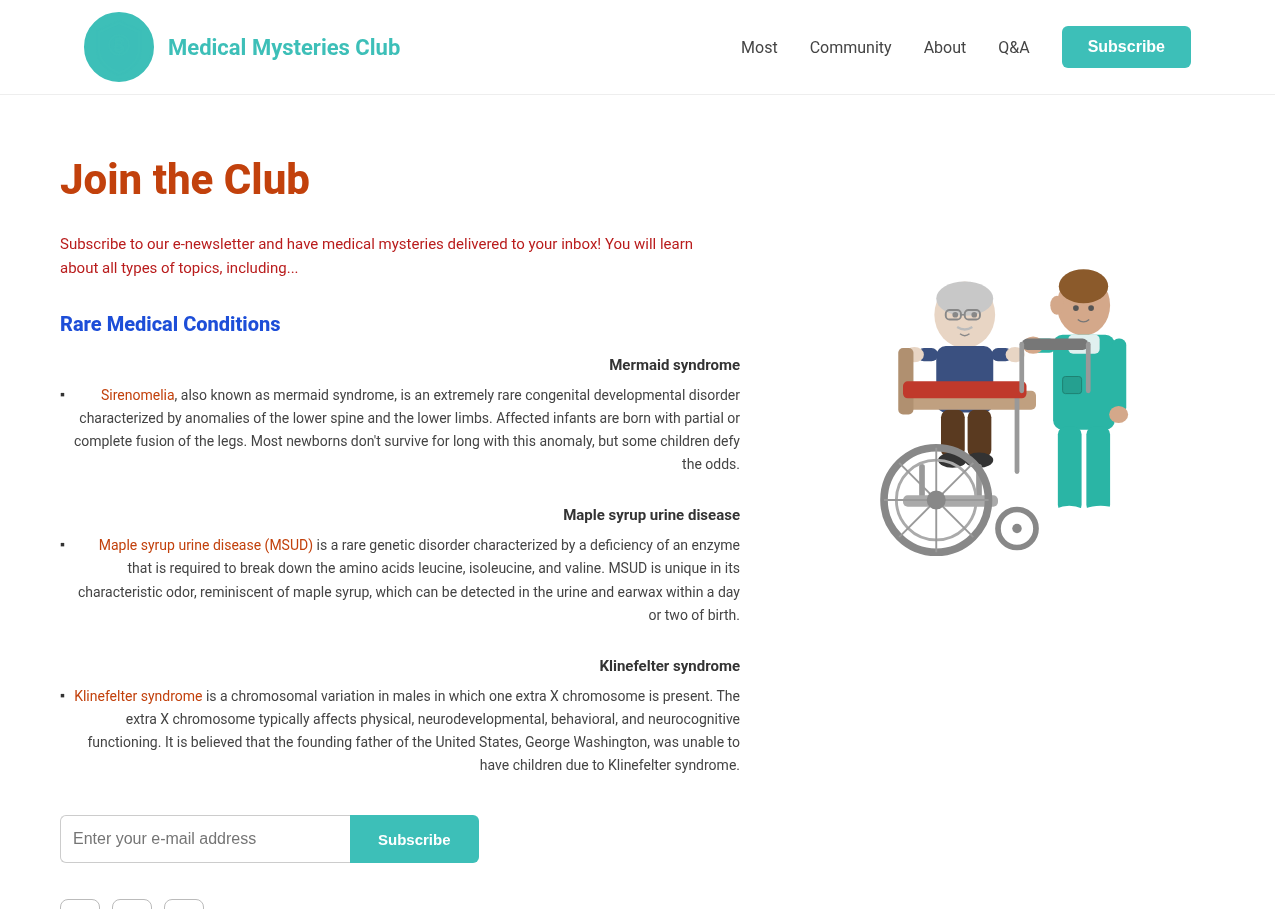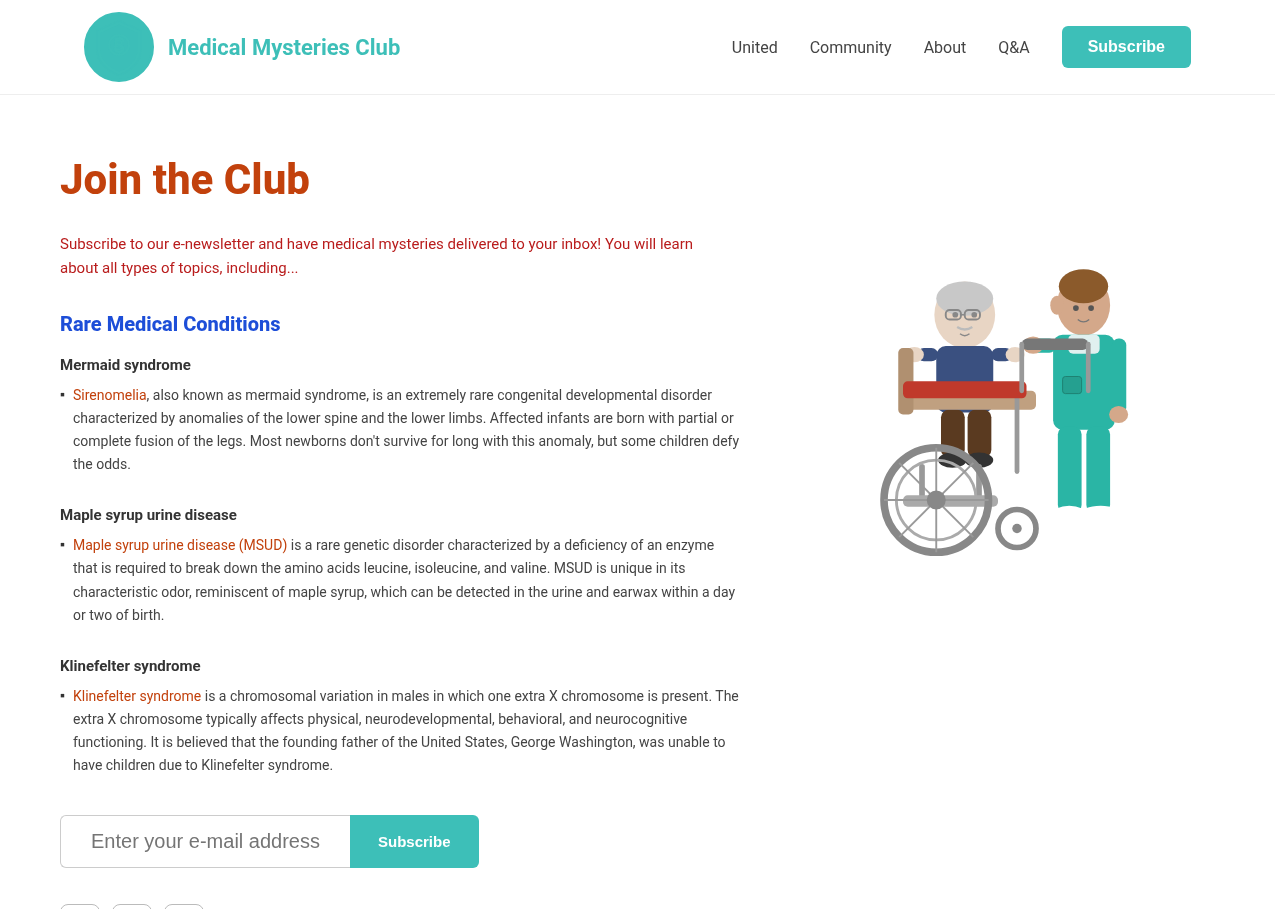--- a/index.html
+++ b/index.html
@@ -30,32 +30,32 @@
 
     
     main {
       display: flex; gap: 40px; padding: 60px 60px 40px;
       max-width: 1275px; margin: 0 auto; position: relative;
     }
     .content { flex: 0 0 680px; max-width: 680px; }
     .page-title { font-size: 42px; font-weight: 800; margin-bottom: 28px; color: #c2410c; }
     .intro-text { font-size: 15px; line-height: 1.6; color: #b91c1c; margin-bottom: 32px; max-width: 640px; }
     .section-title { font-size: 20px; font-weight: 800; margin-bottom: 20px; color: #1d4ed8; }
-    .condition-block { margin-bottom: 30px; }
+    .condition-block { margin-bottom: 30px; text-align: right; }
     .condition-name { font-size: 15px; font-weight: 700; color: #333; margin-bottom: 10px; }
     .condition-item { display: flex; gap: 8px; align-items: flex-start; }
     .bullet { color: #333; font-size: 14px; margin-top: 2px; flex-shrink: 0; }
     .condition-text { font-size: 14px; line-height: 1.65; color: #444; }
     .condition-link { color: #c2410c; text-decoration: none; }
 
     
     .email-section { display: flex; gap: 0; margin-top: 38px; margin-bottom: 36px; }
     .email-input {
-      flex: 1; padding: 14px 30px; border: 1.5px solid #ccc; border-right: none;
-      border-radius: 6px 0 0 6px; font-size: 20px; color: #999; outline: none;
+      flex: 1; padding: 14px 12px; border: 1.5px solid #ccc; border-right: none;
+      border-radius: 6px 0 0 6px; font-size: 16px; color: #999; outline: none;
       max-width: 290px;
     }
     .subscribe-submit {
       background: #3dbfb8; color: #fff; border: none;
       padding: 14px 28px; font-size: 15px; font-weight: 600; cursor: pointer;
       border-radius: 0 6px 6px 0;
     }
 
     
     .social-icons { display: flex; gap: 12px; }
@@ -83,21 +83,21 @@
         <path d="M30 4 L52 14 L52 32 C52 44 42 54 30 58 C18 54 8 44 8 32 L8 14 Z" fill="#3dbfb8" opacity="0.2" stroke="#3dbfb8" stroke-width="2"></path>
         <path d="M30 6 L50 15 L50 32 C50 43 41 52 30 56 C19 52 10 43 10 32 L10 15 Z" fill="none" stroke="#3dbfb8" stroke-width="2.5"></path>
         <text x="30" y="36" text-anchor="middle" font-size="22" font-weight="bold" fill="#3dbfb8">$</text>
         <circle cx="30" cy="28" r="10" fill="none" stroke="#3dbfb8" stroke-width="2"></circle>
         <text x="30" y="33" text-anchor="middle" font-size="14" font-weight="bold" fill="#3dbfb8">Ƀ</text>
       </svg>
     </div>
     <span class="logo-title">Medical Mysteries Club</span>
   </div>
   <nav>
-    <a href="#">United</a>
+    <a href="#">Most</a>
     <a href="#">Community</a>
     <a href="#">About</a>
     <a href="#">Q&amp;A</a>
     <button class="subscribe-btn">Subscribe</button>
   </nav>
 </header>
 
 <main>
   <div class="content">
     <h1 class="page-title">Join the Club</h1>

